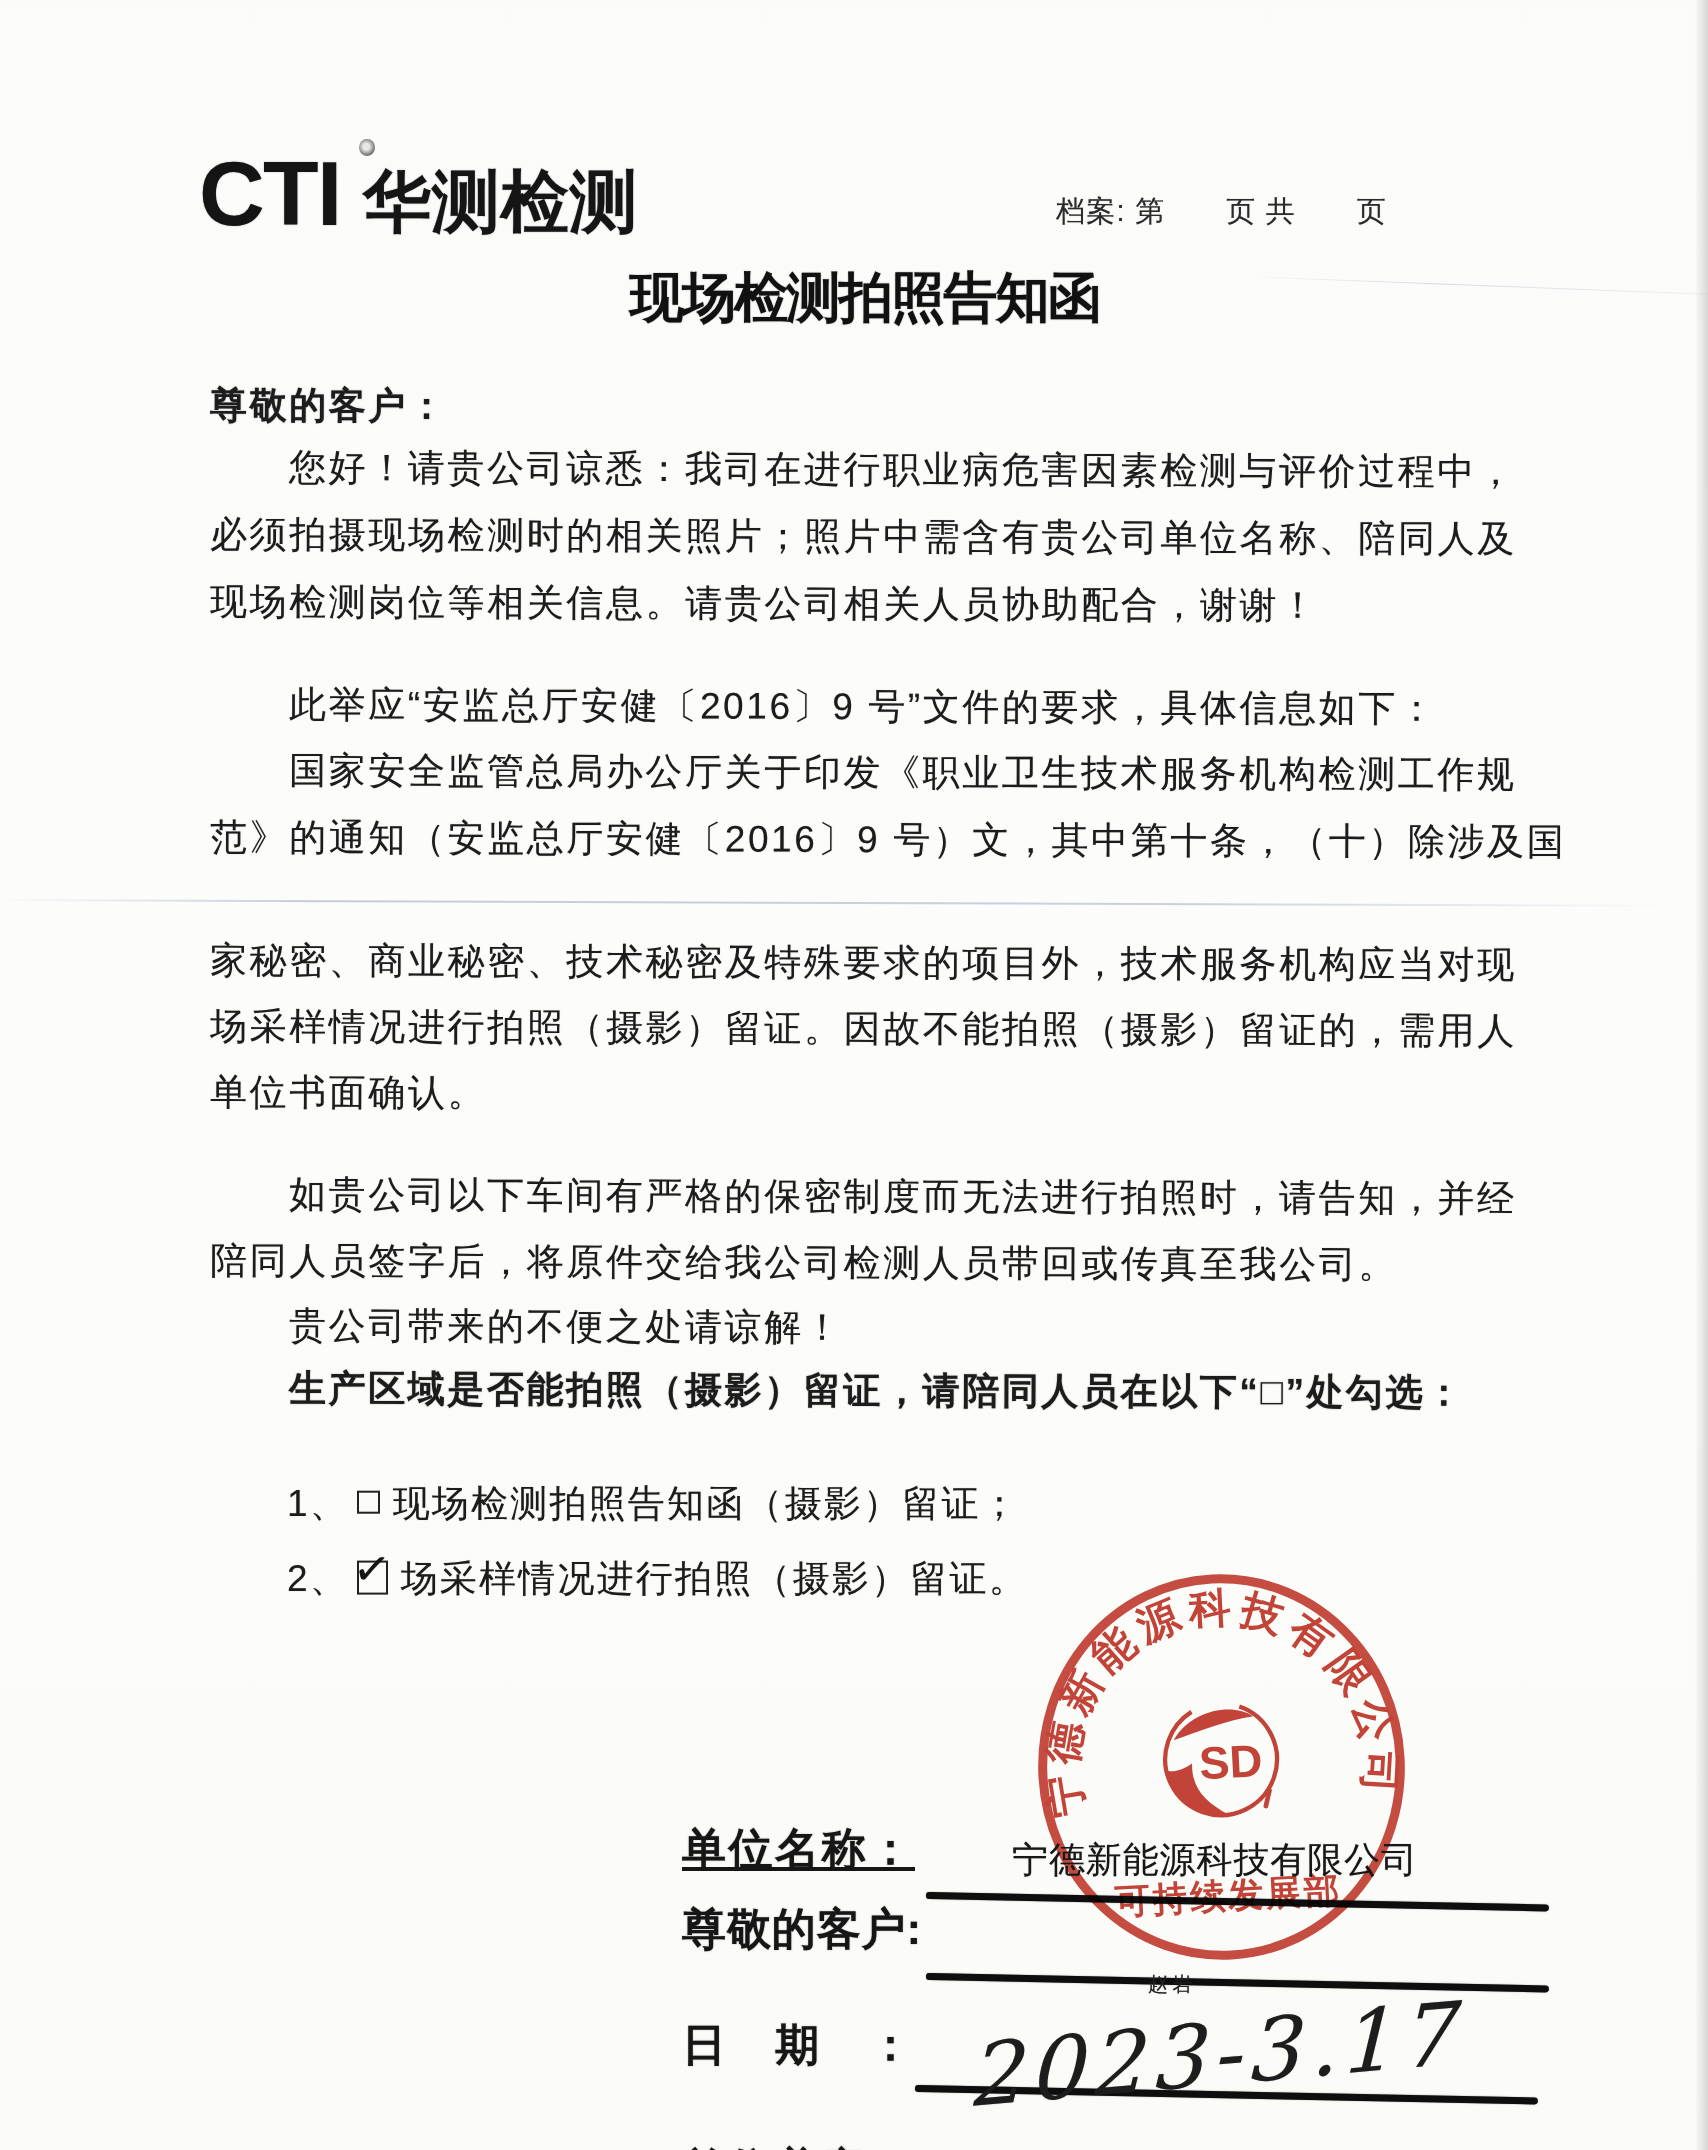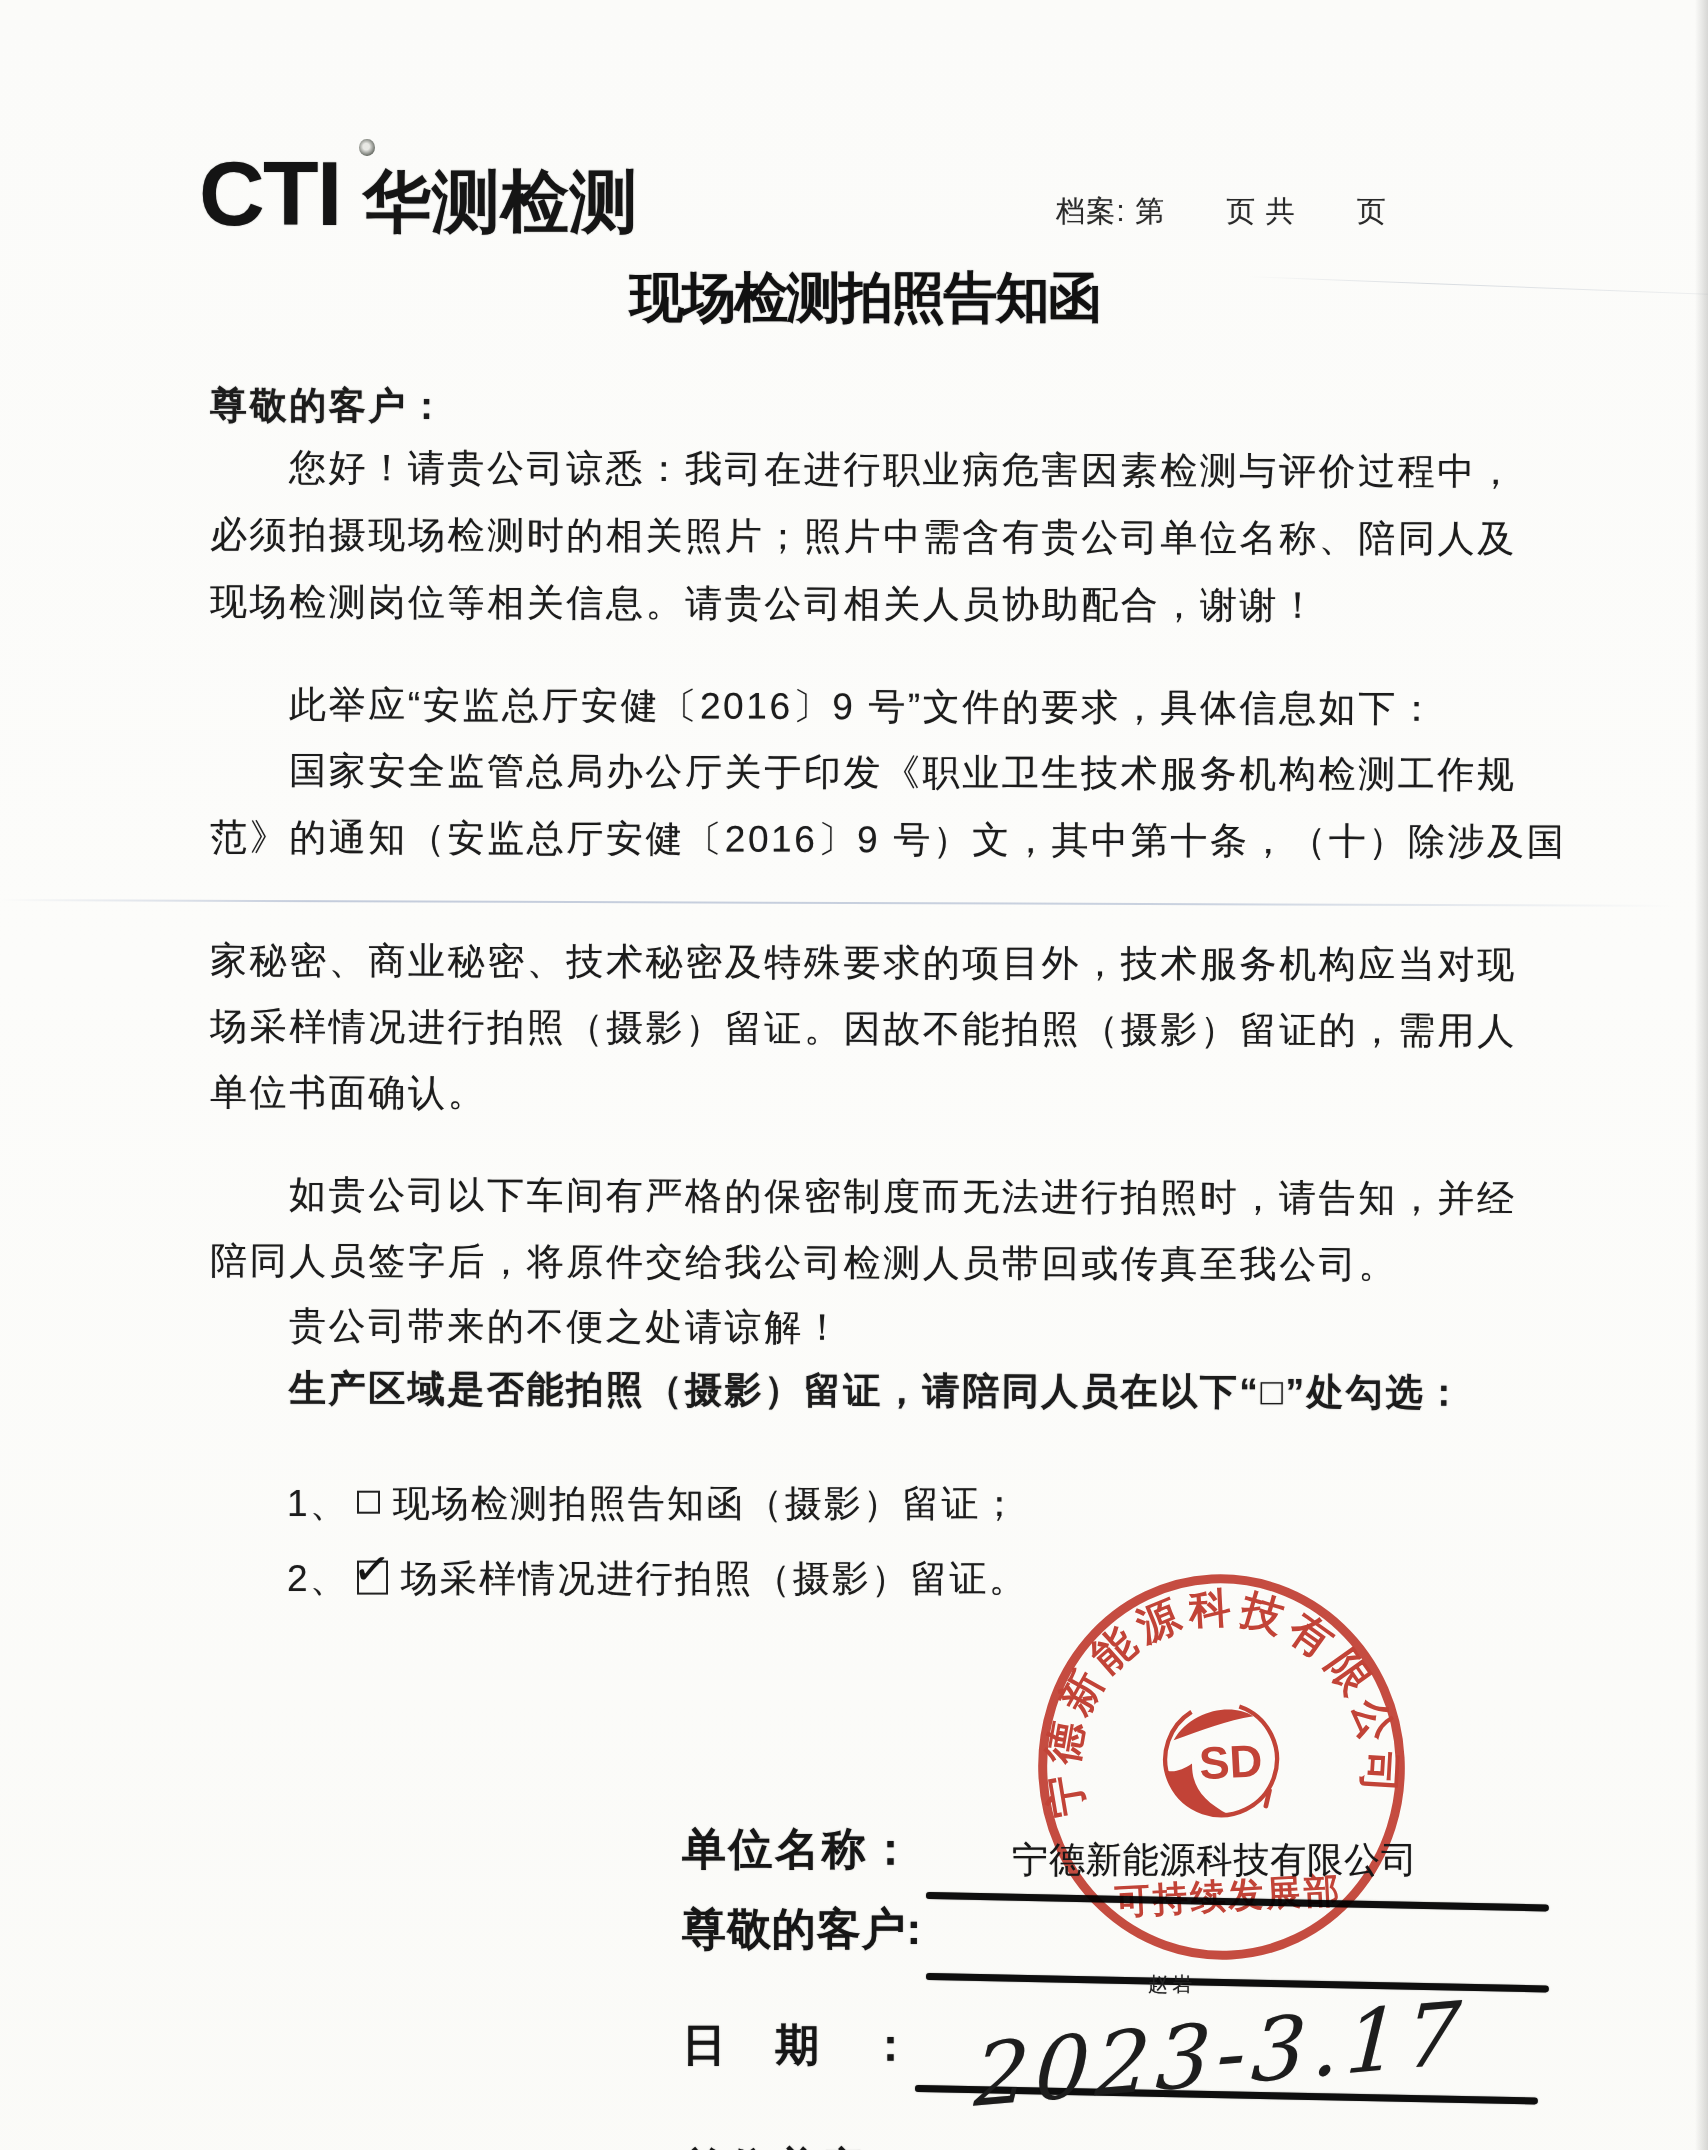--- a/index.html
+++ b/index.html
@@ -42,21 +42,21 @@
   .r1{top:1479px;}
   .r2{top:1554px;}
   .box{display:inline-block;vertical-align:middle;border:2.6px solid #222;margin:0 13px 0 7.7px;position:relative;}
   .box-sm{width:19px;height:19px;border-width:2.2px;transform:translateY(-4.3px);}
   .box-lg{width:27px;height:30px;transform:translateY(-3.4px);}
   .check{position:absolute;left:-5.2px;top:-20px;font-size:45px;font-weight:bold;color:#151515;transform:rotate(6deg);letter-spacing:0;}
   
   .stamp{left:1028px;top:1565px;width:387px;height:404px;z-index:7;mix-blend-mode:multiply;opacity:.92;transform:rotate(-3deg);}
   
   .sig-label{position:absolute;left:682px;font-size:44px;font-weight:bold;letter-spacing:2.6px;color:#161616;text-shadow:0 0 1.3px rgba(20,20,20,.5);z-index:6;white-space:nowrap;}
-  .sl1{top:1820px;}
+  .sl1{top:1820px;text-decoration:underline;}
   .sl2{top:1900px;letter-spacing:0.9px;}
   .sl3{top:2016px;}
   .sl4{top:2140px;}
   .company-typed{left:1012px;top:1836px;font-size:36px;letter-spacing:0.9px;color:#171717;text-shadow:0 0 0.9px rgba(40,40,40,.5);z-index:8;}
   .escort-name{left:1148px;top:1971px;font-size:20px;letter-spacing:4.3px;color:#222;text-shadow:0 0 0.9px rgba(40,40,40,.45);z-index:8;}
   .date-hand{left:974px;top:2004px;font-size:86px;font-family:"DejaVu Serif","Liberation Serif",serif;font-style:italic;letter-spacing:6px;color:#1d1d1d;transform:rotate(-5deg) skewX(-8deg);z-index:8;text-shadow:0 0 0.9px rgba(30,30,30,.4);}
   .uline{position:absolute;height:6.9px;background:#0e0e0e;border-radius:3.4px;transform:rotate(1.15deg);transform-origin:left center;z-index:4;box-shadow:0 0 1.3px rgba(0,0,0,.5);}
   .u1{left:926px;top:1892px;width:623px;}
   .u2{left:926px;top:1973px;width:623px;}
   .u3{left:915px;top:2085px;width:623px;}

